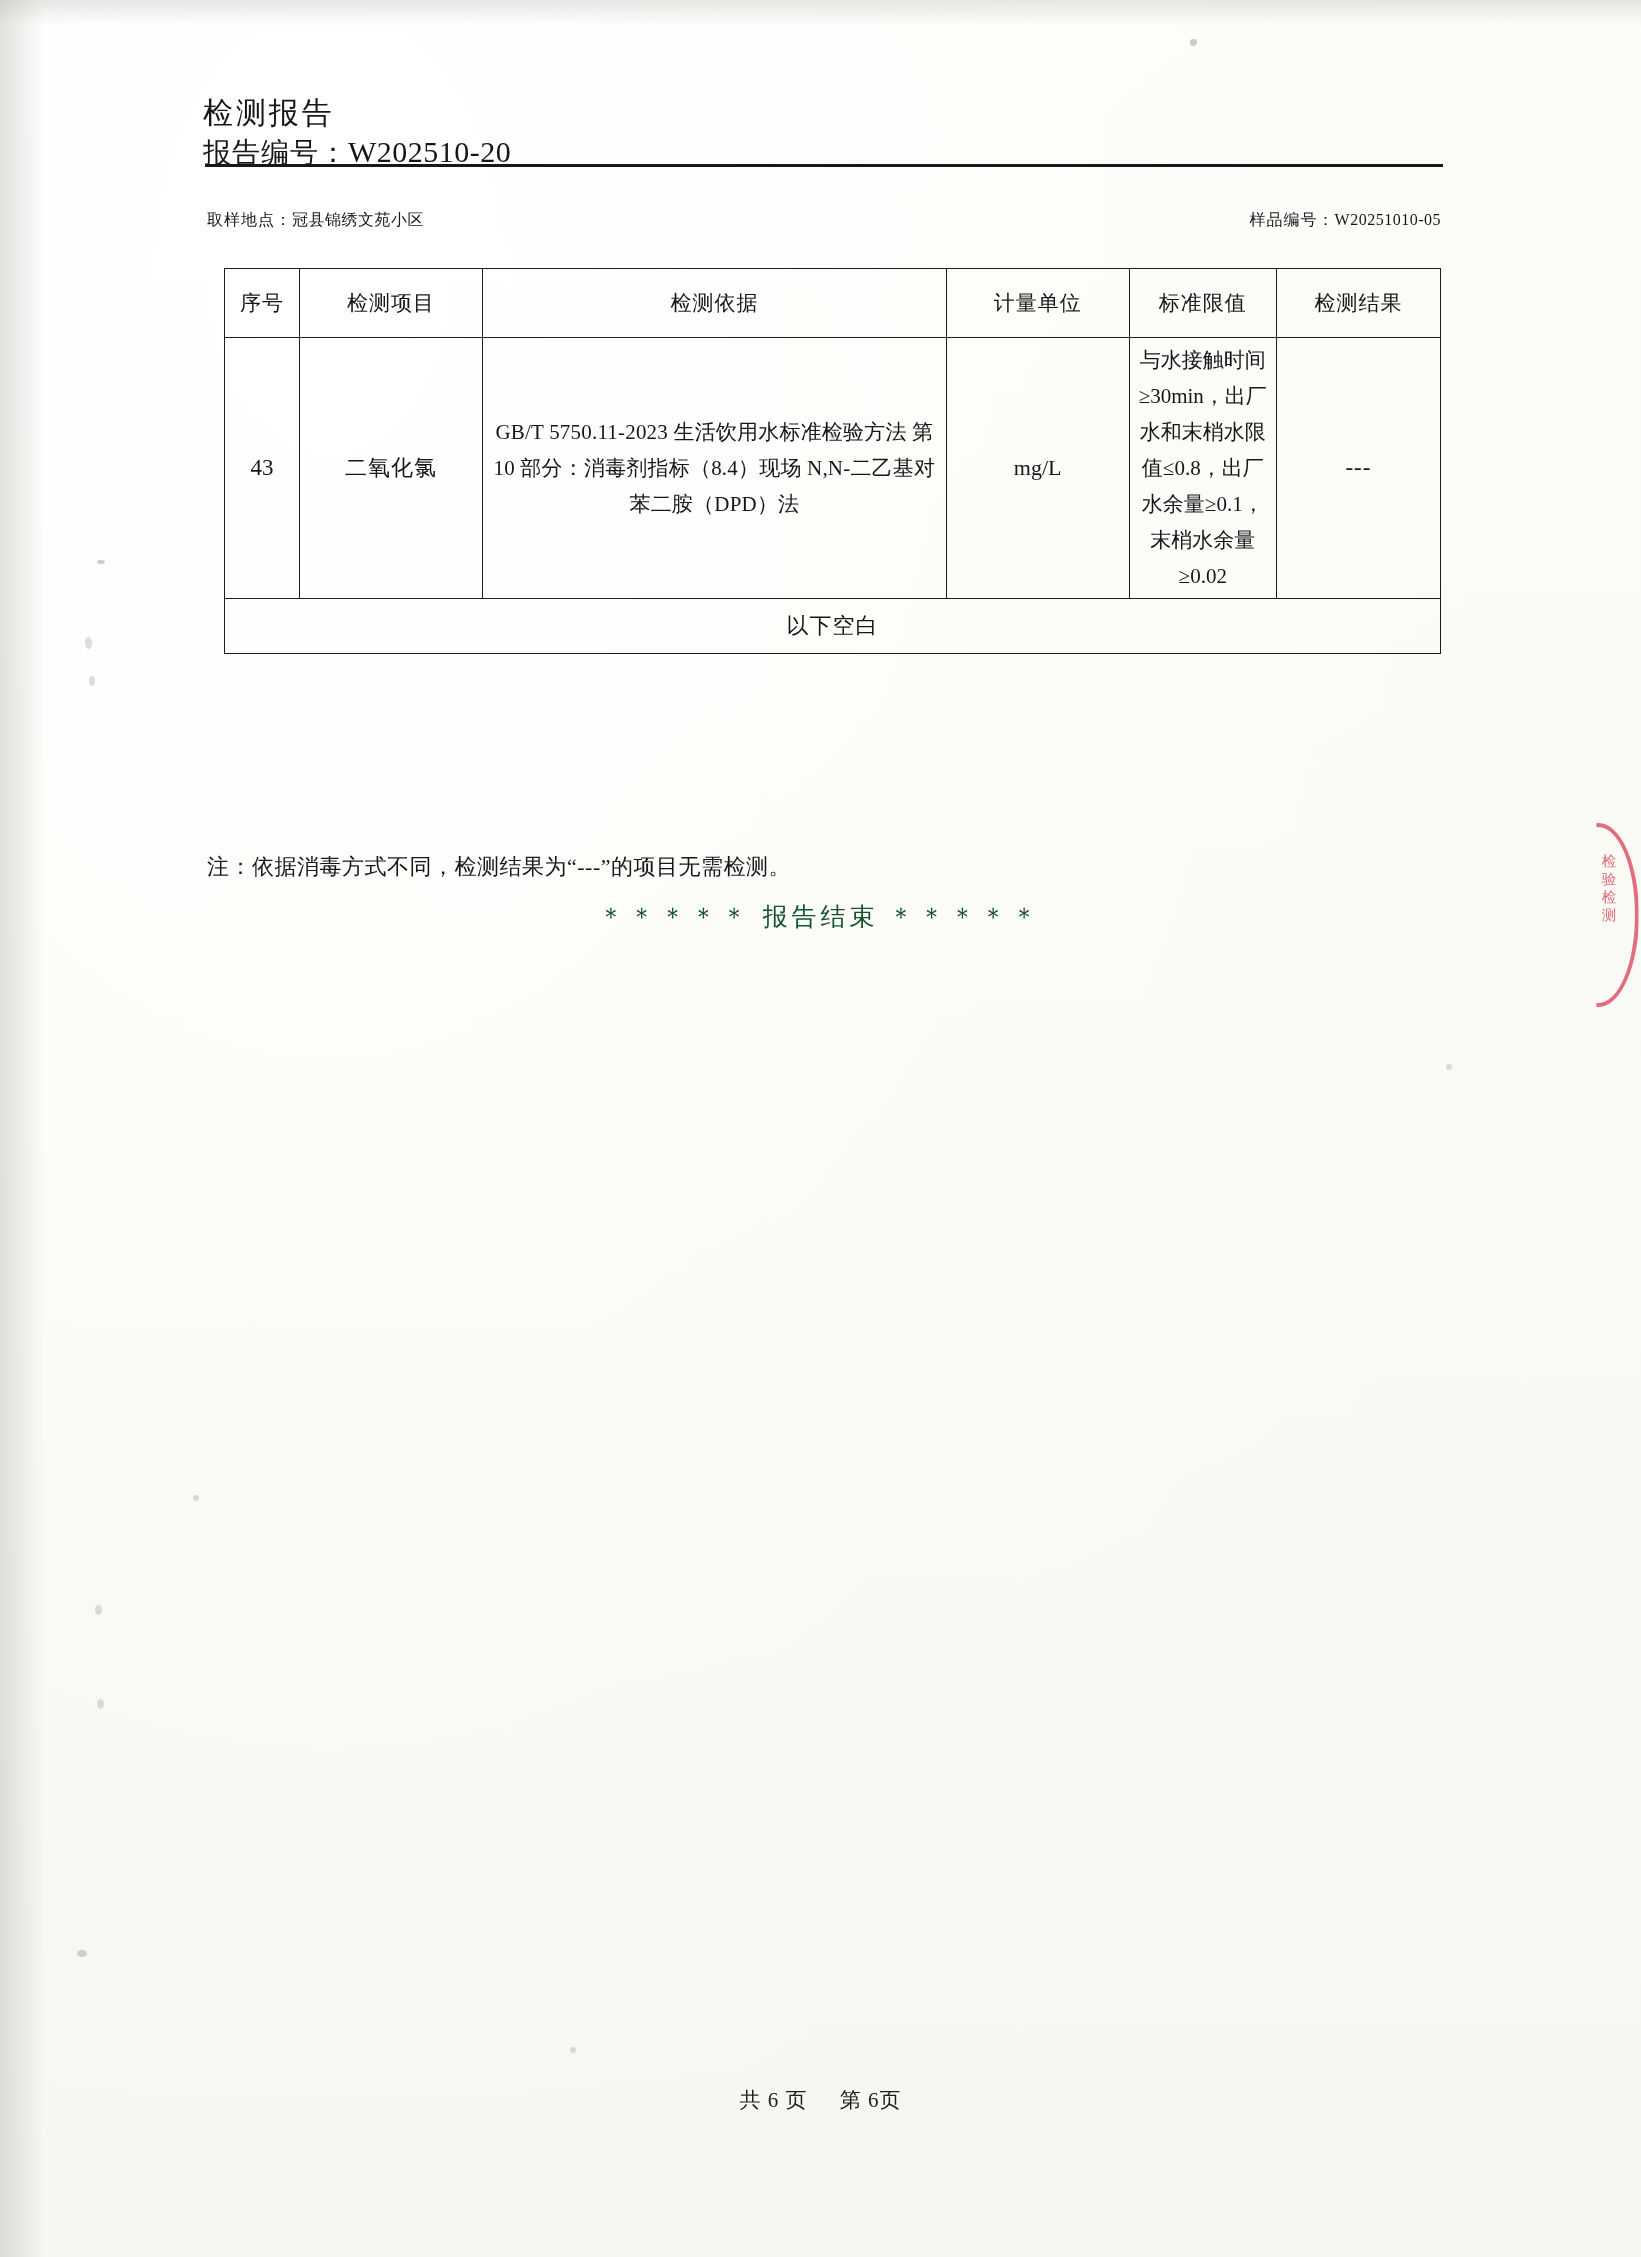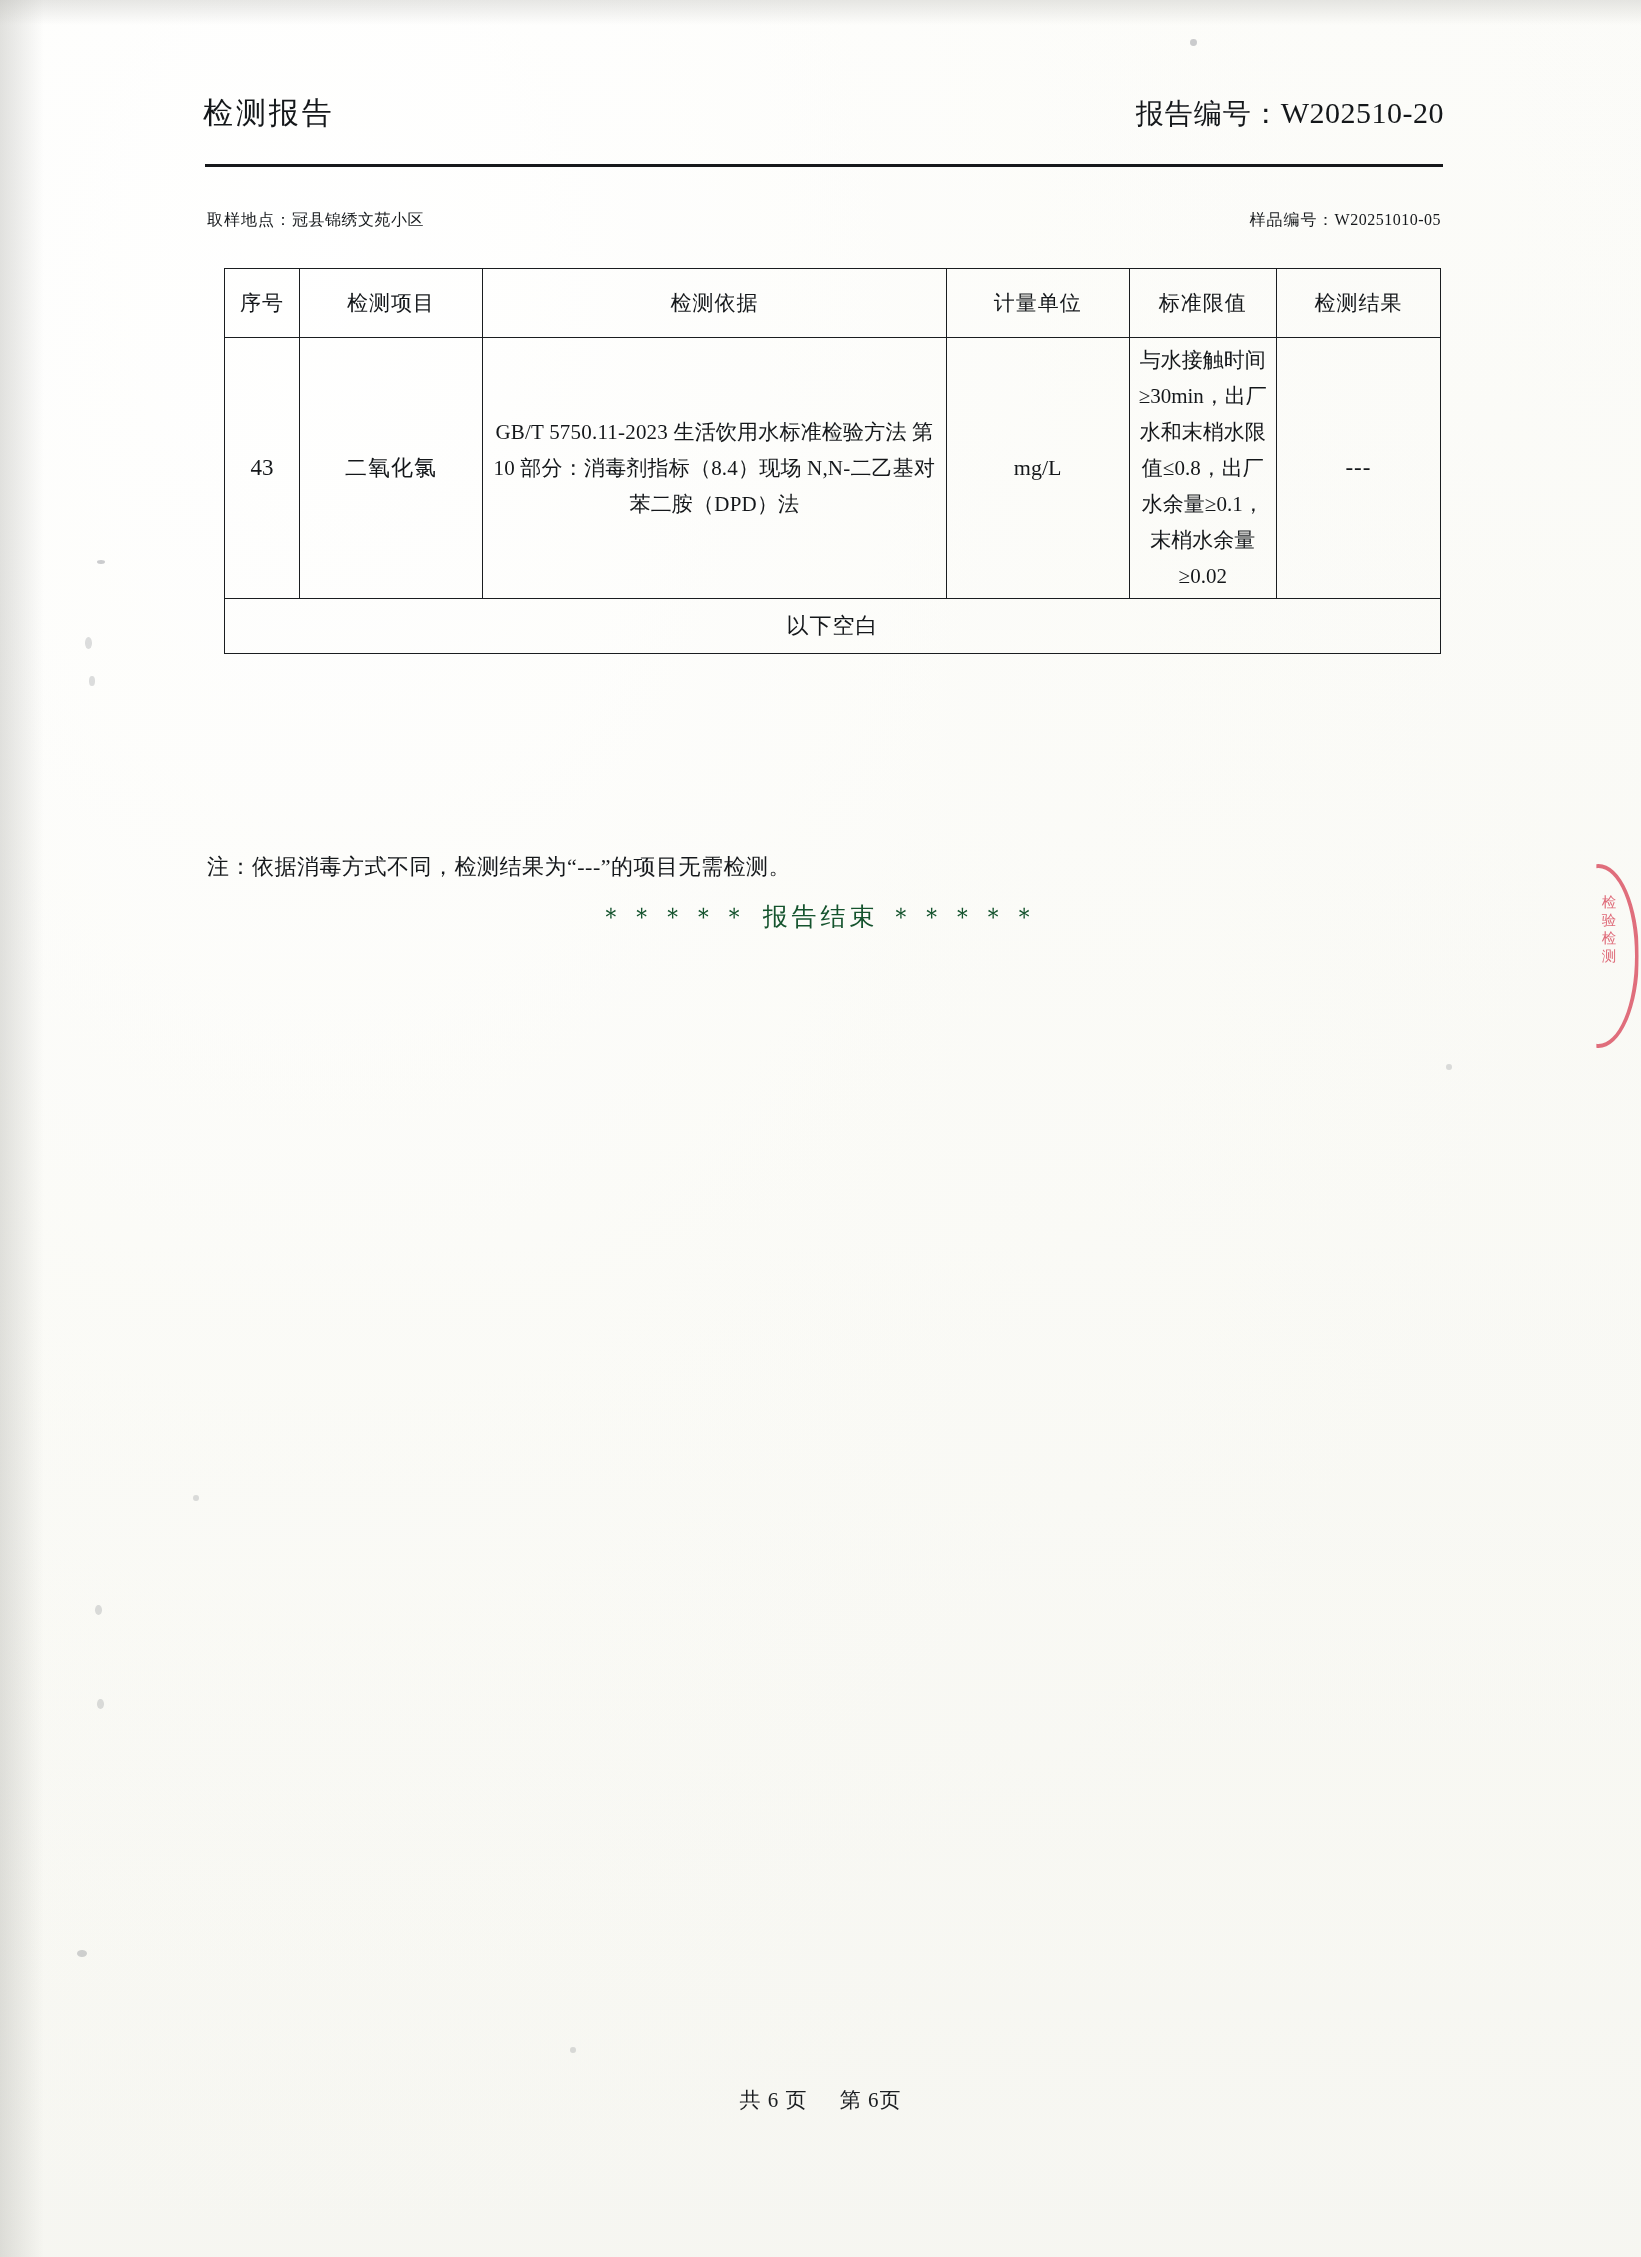--- a/index.html
+++ b/index.html
@@ -34,20 +34,21 @@
 
   
   .hdr {
     position: absolute;
     left: 203px;
     top: 93px;
     width: 1241px;
     display: flex;
     align-items: baseline;
     justify-content: space-between;
+    flex-direction: column;
   }
   .hdr-title {
     font-family: "Liberation Sans", "DejaVu Sans", sans-serif;
     font-size: 30px;
     letter-spacing: 2.9px;
     color: #14171a;
   }
   .hdr-right {
     font-family: "Liberation Sans", "DejaVu Sans", sans-serif;
     font-size: 28px;
@@ -192,21 +193,21 @@
     font-size: 21px;
     color: #1b1e21;
     letter-spacing: 1px;
   }
   .footer span { margin: 0 13px; }
 
   
   .stamp-edge {
     position: absolute;
     right: 13.5px;
-    top: 864px;
+    top: 823px;
     width: 33px;
     height: 176px;
     pointer-events: none;
     margin-left: 10px;
   }
   .stamp-edge .arc {
     position: absolute;
     left: -37px;
     top: 0;
     width: 73px;

